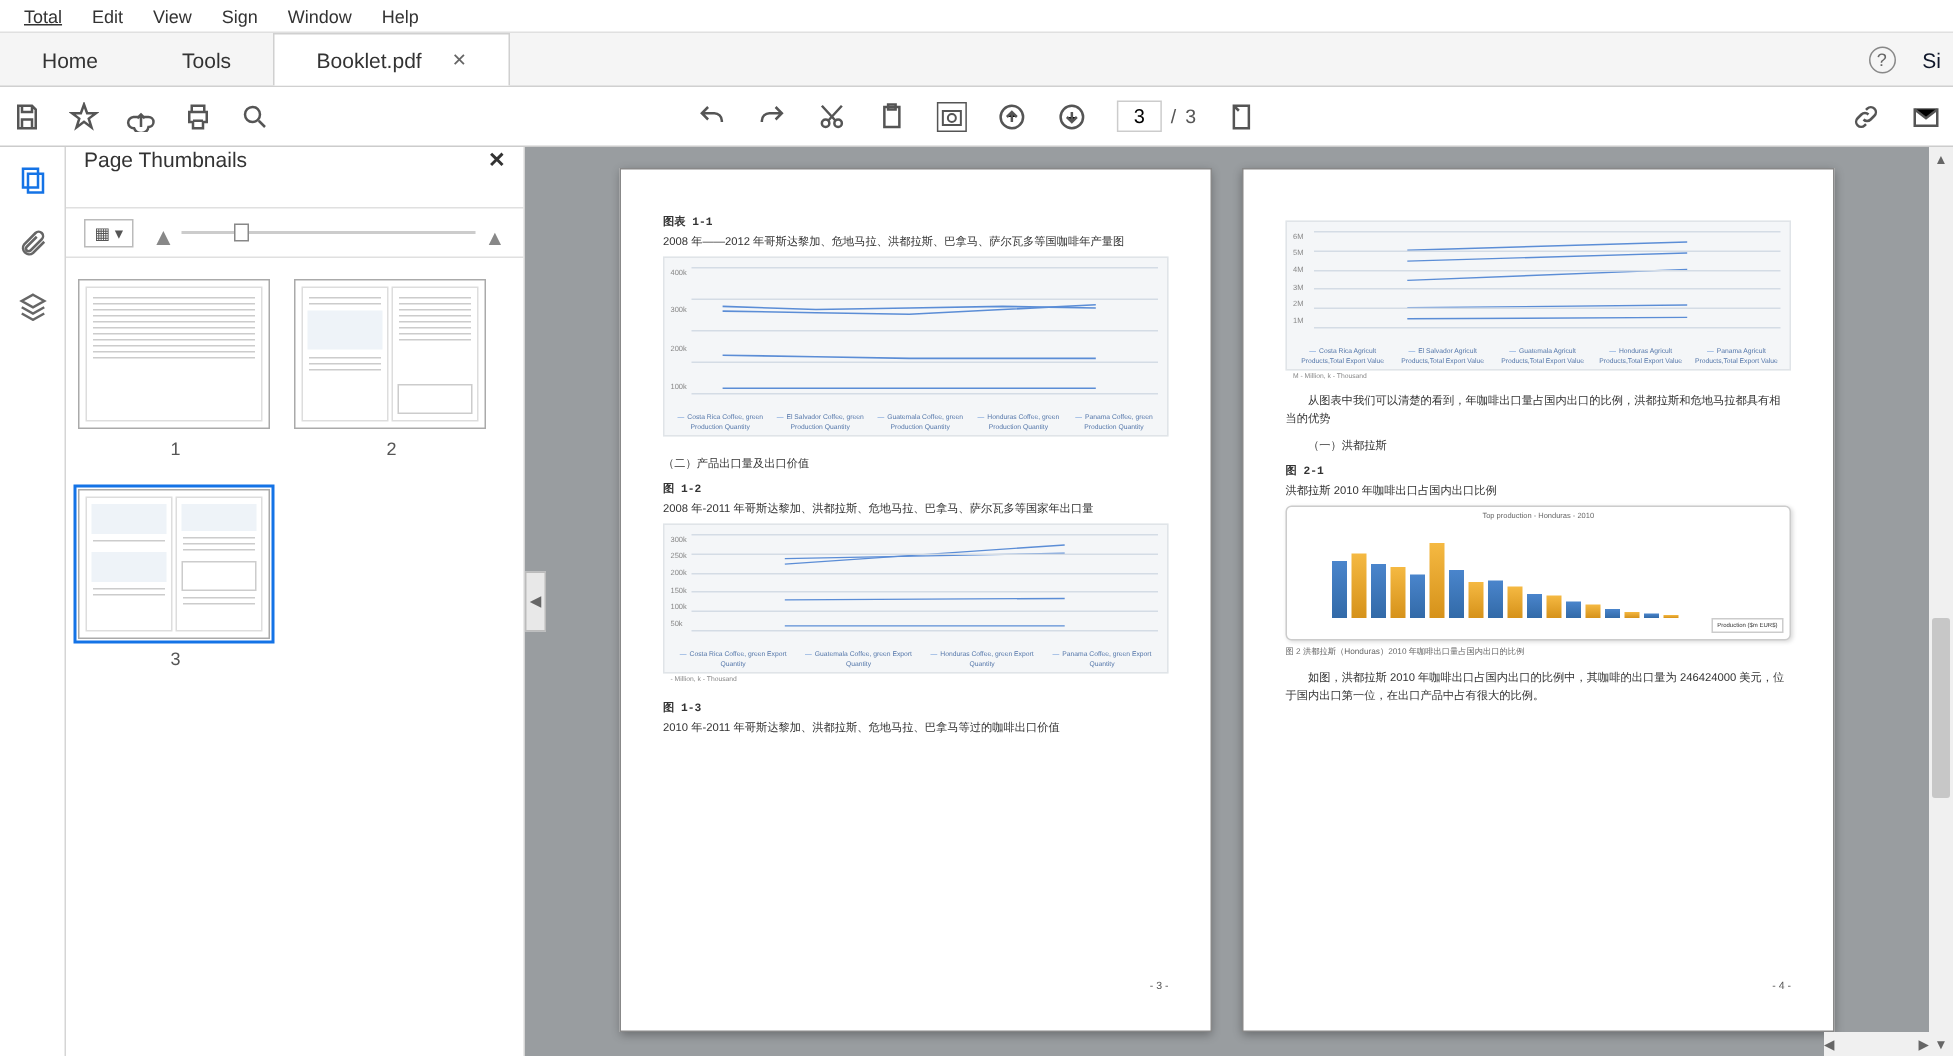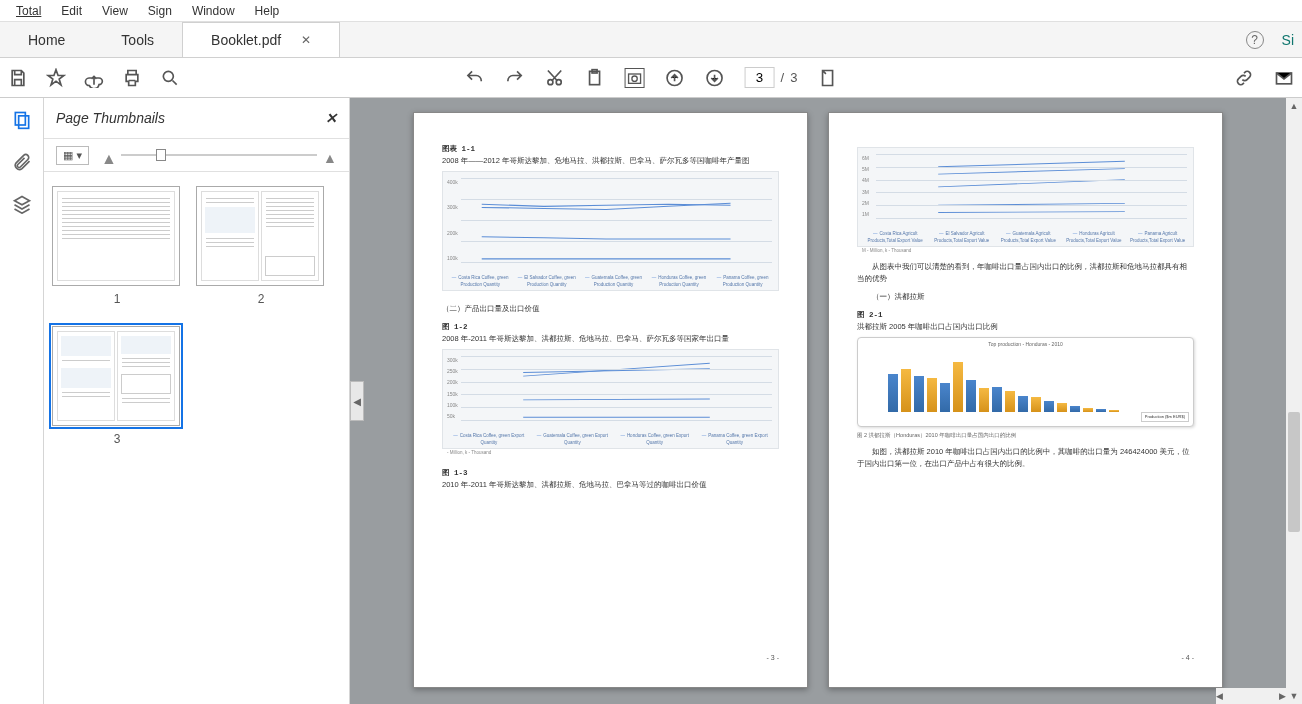--- a/index.html
+++ b/index.html
@@ -5,34 +5,34 @@
 * { margin: 0; padding: 0; box-sizing: border-box; font-family: "Segoe UI", Arial, sans-serif; }
 body { width: 1302px; height: 704px; overflow: hidden; background: #fff; display: flex; flex-direction: column; }
 .menubar { height: 22px; display: flex; align-items: center; padding: 0 6px; font-size: 12px; color: #333; border-bottom: 1px solid #e0e0e0; }
 .menubar span { padding: 2px 10px; cursor: pointer; }
 .tabbar { height: 36px; background: #f5f5f5; border-bottom: 1px solid #d0d0d0; display: flex; align-items: center; position: relative; }
 .tabbar .tab { padding: 0 28px; height: 100%; display: flex; align-items: center; font-size: 14px; color: #333; cursor: pointer; position: relative; }
 .tabbar .tab.doc { background: #fff; border: 1px solid #d0d0d0; border-bottom: none; }
 .tabbar .tab .close { margin-left: 20px; font-size: 12px; color: #666; }
 .tabbar .right { position: absolute; right: 8px; display: flex; align-items: center; gap: 18px; }
 .tabbar .right .icon { color: #666; cursor: pointer; }
-.tabbar .signin { font-size: 14px; color: #0f766e; }
+.tabbar .signin { font-size: 14px; color: #0f172a; }
 .toolbar { height: 40px; border-bottom: 1px solid #ccc; display: flex; align-items: center; padding: 0 8px; position: relative; }
 .toolbar .tgroup { display: flex; gap: 18px; align-items: center; }
 .toolbar .ticon { width: 20px; height: 20px; color: #555; cursor: pointer; display: flex; align-items: center; justify-content: center; }
 .toolbar .center { position: absolute; left: 50%; transform: translateX(-50%); display: flex; align-items: center; gap: 20px; }
 .toolbar .tright { position: absolute; right: 8px; display: flex; gap: 20px; align-items: center; }
 .toolbar .pagebox { display: flex; align-items: center; gap: 6px; font-size: 13px; color: #555; }
 .toolbar .pagebox input { width: 30px; text-align: center; border: 1px solid #ccc; padding: 2px; }
 .content { flex: 1; display: flex; overflow: hidden; }
 .sidestrip { width: 44px; background: #fff; border-right: 1px solid #d5d5d5; display: flex; flex-direction: column; align-items: center; padding-top: 12px; gap: 22px; }
 .sidestrip .sicon { width: 20px; height: 20px; color: #666; cursor: pointer; }
 .sidestrip .sicon.active { color: #1473e6; }
 .thumbpanel { width: 306px; background: #fff; border-right: 1px solid #d5d5d5; display: flex; flex-direction: column; }
-.thumbpanel .thead { height: 40px; display: flex; align-items: center; justify-content: space-between; padding: 0 12px; font-size: 14px; color: #333; font-style: italic; }
+.thumbpanel .thead { height: 40px; display: flex; justify-content: space-between; padding: 0 12px; font-size: 14px; color: #333; }
 .thumbpanel .thead .closex { cursor: pointer; color: #333; font-weight: bold; }
 .thumbpanel .topts { height: 34px; border-bottom: 1px solid #e0e0e0; border-top: 1px solid #e0e0e0; display: flex; align-items: center; padding: 0 12px; gap: 12px; }
 .thumbpanel .optbtn { border: 1px solid #bbb; padding: 2px 6px; font-size: 11px; color: #555; display: flex; align-items: center; gap: 4px; }
 .thumbpanel .slider { flex: 1; display: flex; align-items: center; gap: 6px; }
 .thumbpanel .slider .track { flex: 1; height: 2px; background: #ccc; position: relative; }
 .thumbpanel .slider .handle { position: absolute; left: 18%; top: -5px; width: 10px; height: 12px; background: #fff; border: 1px solid #888; }
 .thumbpanel .slider .endicon { width: 14px; height: 10px; color: #888; }
 .thumbs { padding: 14px 8px; display: flex; flex-wrap: wrap; gap: 20px 14px; }
 .thumb { width: 130px; text-align: center; font-size: 12px; color: #555; }
 .thumb .pagebox { width: 128px; height: 100px; border: 1px solid #aaa; background: #fff; margin-bottom: 6px; display: flex; padding: 4px; gap: 2px; }
@@ -429,21 +429,21 @@
             <div class="li">Panama
 Agricult Products,Total
 Export Value</div>
           </div>
           <div style="position:absolute;bottom:-8px;left:4px;font-size:4.5px;color:#888;">M - Million, k - Thousand</div>
         </div>
 
         <div class="sectxt" style="margin-top:14px;text-indent:2em;">从图表中我们可以清楚的看到，年咖啡出口量占国内出口的比例，洪都拉斯和危地马拉都具有相当的优势</div>
         <div class="sectxt" style="text-indent:2em;">（一）洪都拉斯</div>
         <div class="figlabel">图 2-1</div>
-        <div class="figtitle">洪都拉斯 2005 年咖啡出口占国内出口比例</div>
+        <div class="figtitle">洪都拉斯 2010 年咖啡出口占国内出口比例</div>
 
         <div class="barchart">
           <div class="btitle">Top production - Honduras - 2010</div>
           <div class="bars">
             <div class="bar" style="height:68%"></div>
               <div class="bar orange" style="height:76%"></div>
             <div class="bar" style="height:64%"></div>
               <div class="bar orange" style="height:60%"></div>
             <div class="bar" style="height:52%"></div>
               <div class="bar orange" style="height:90%"></div>

